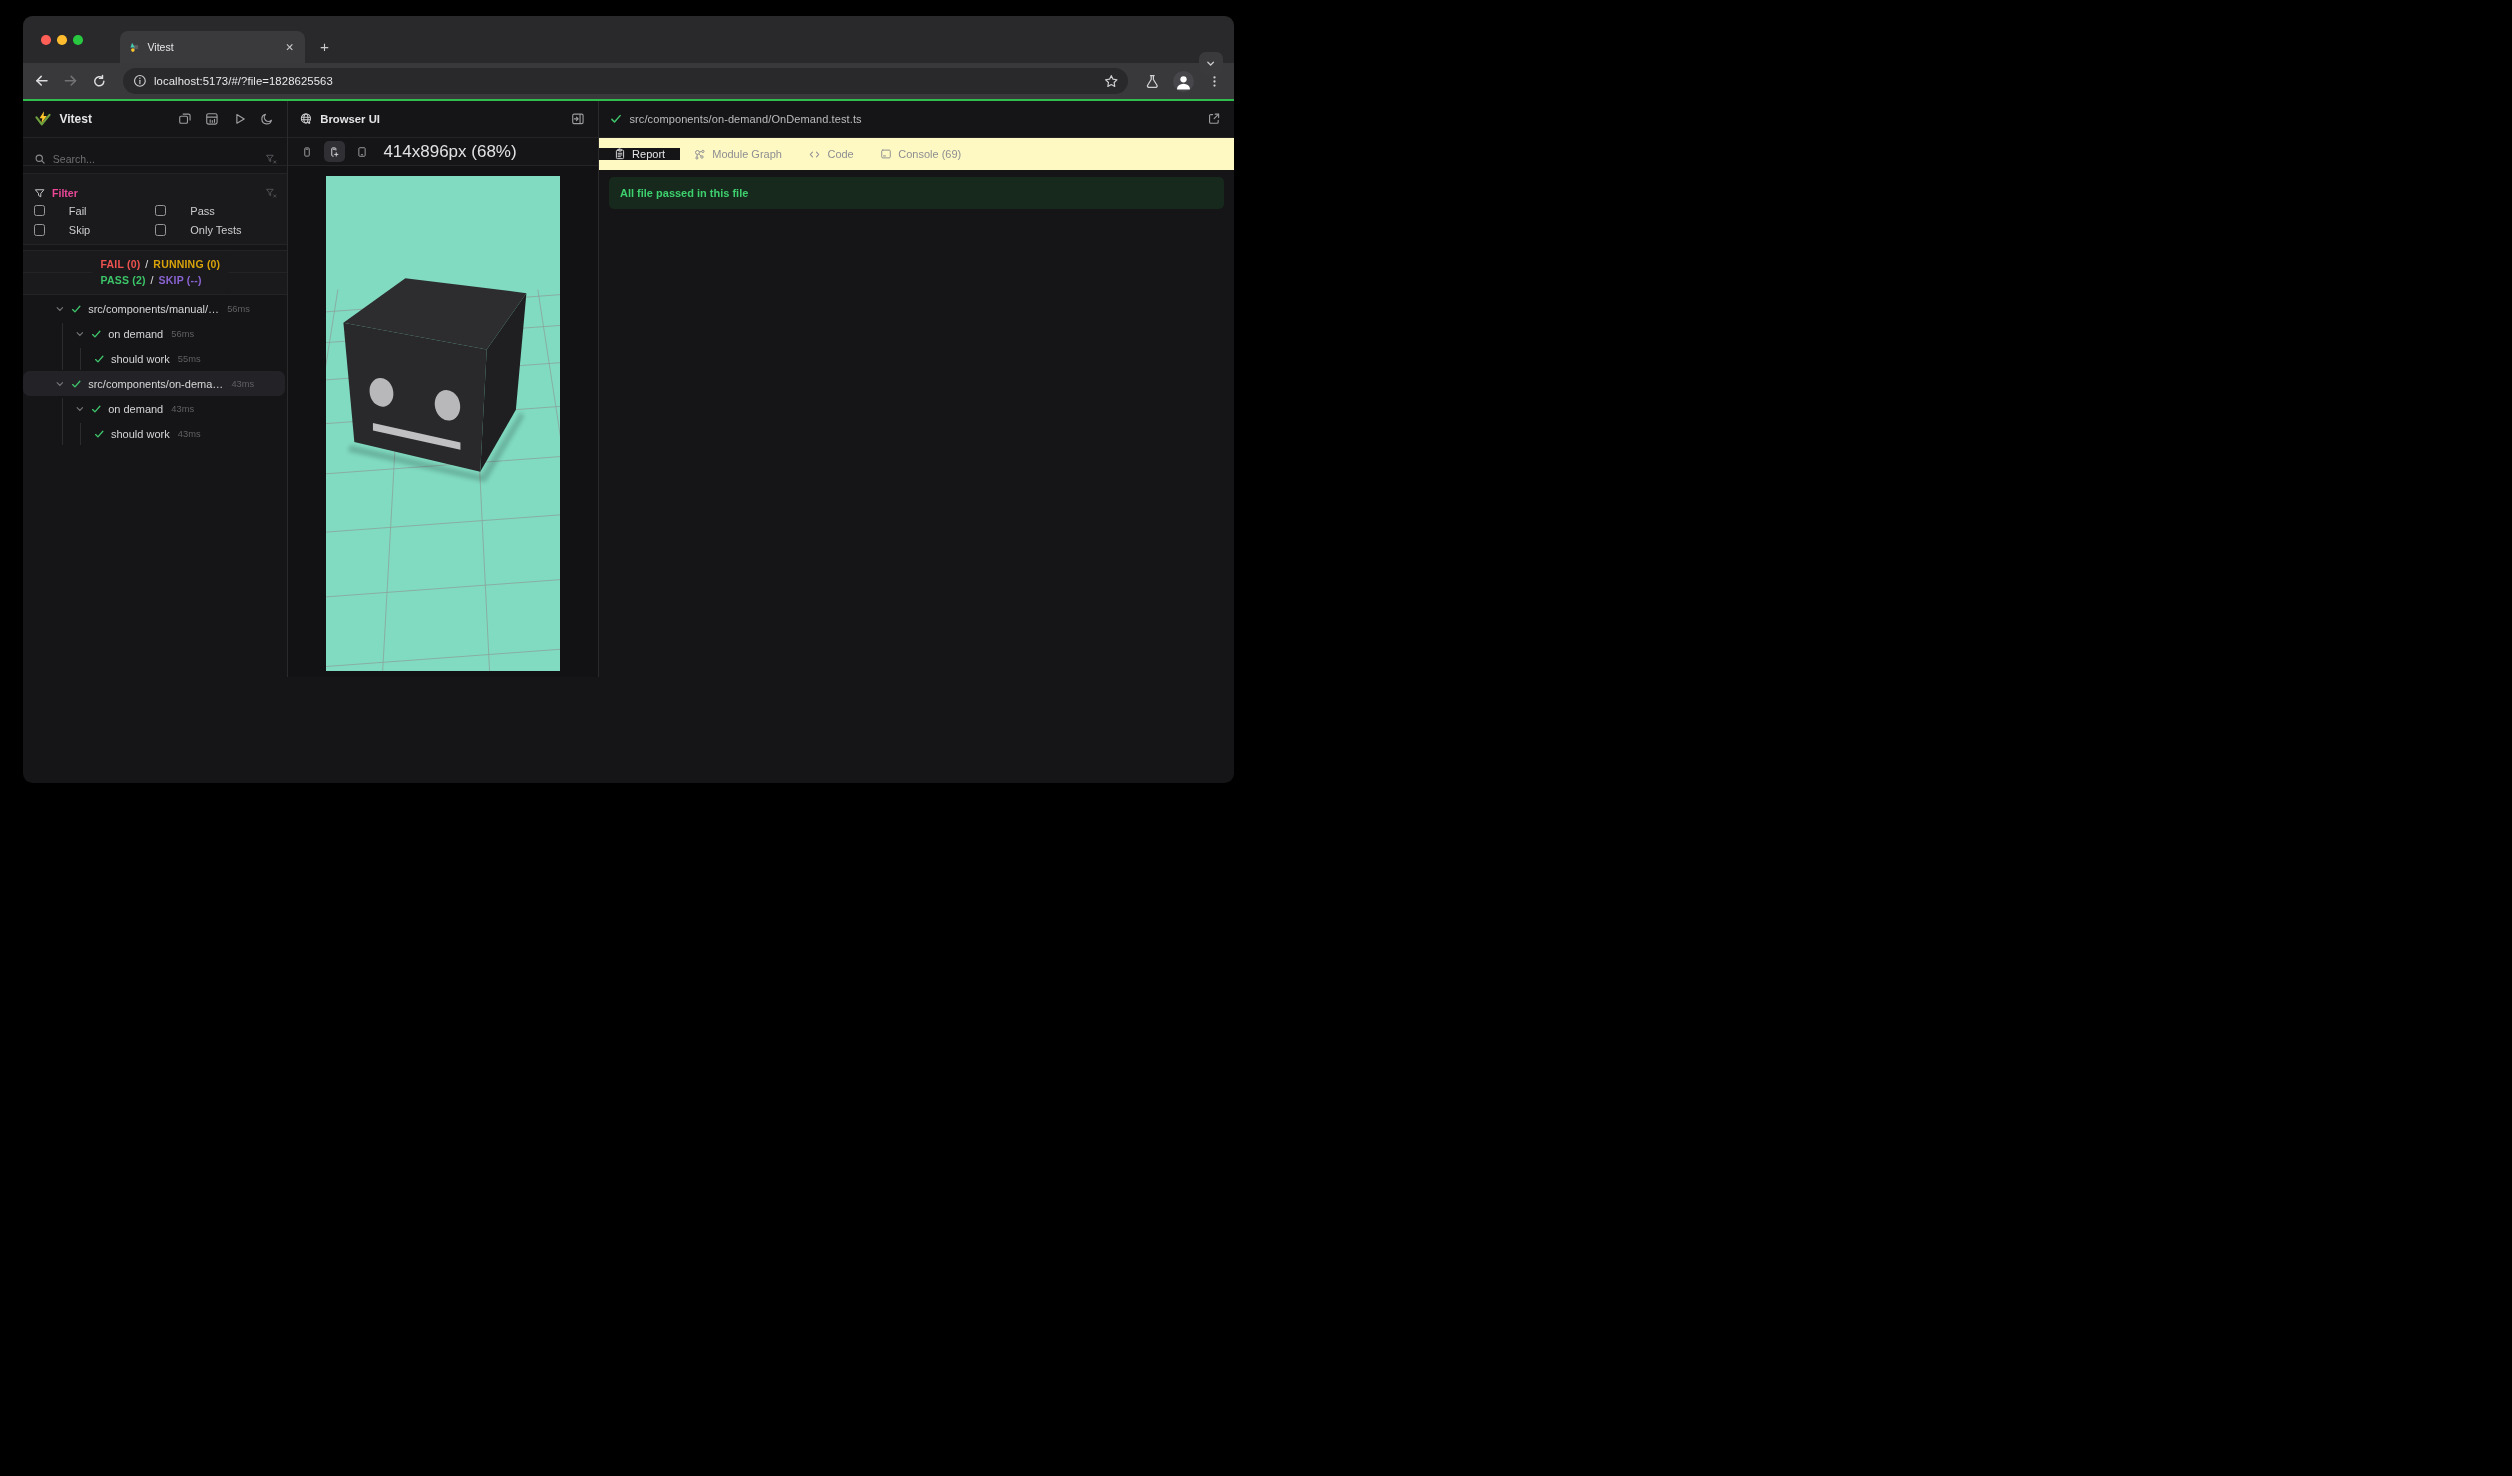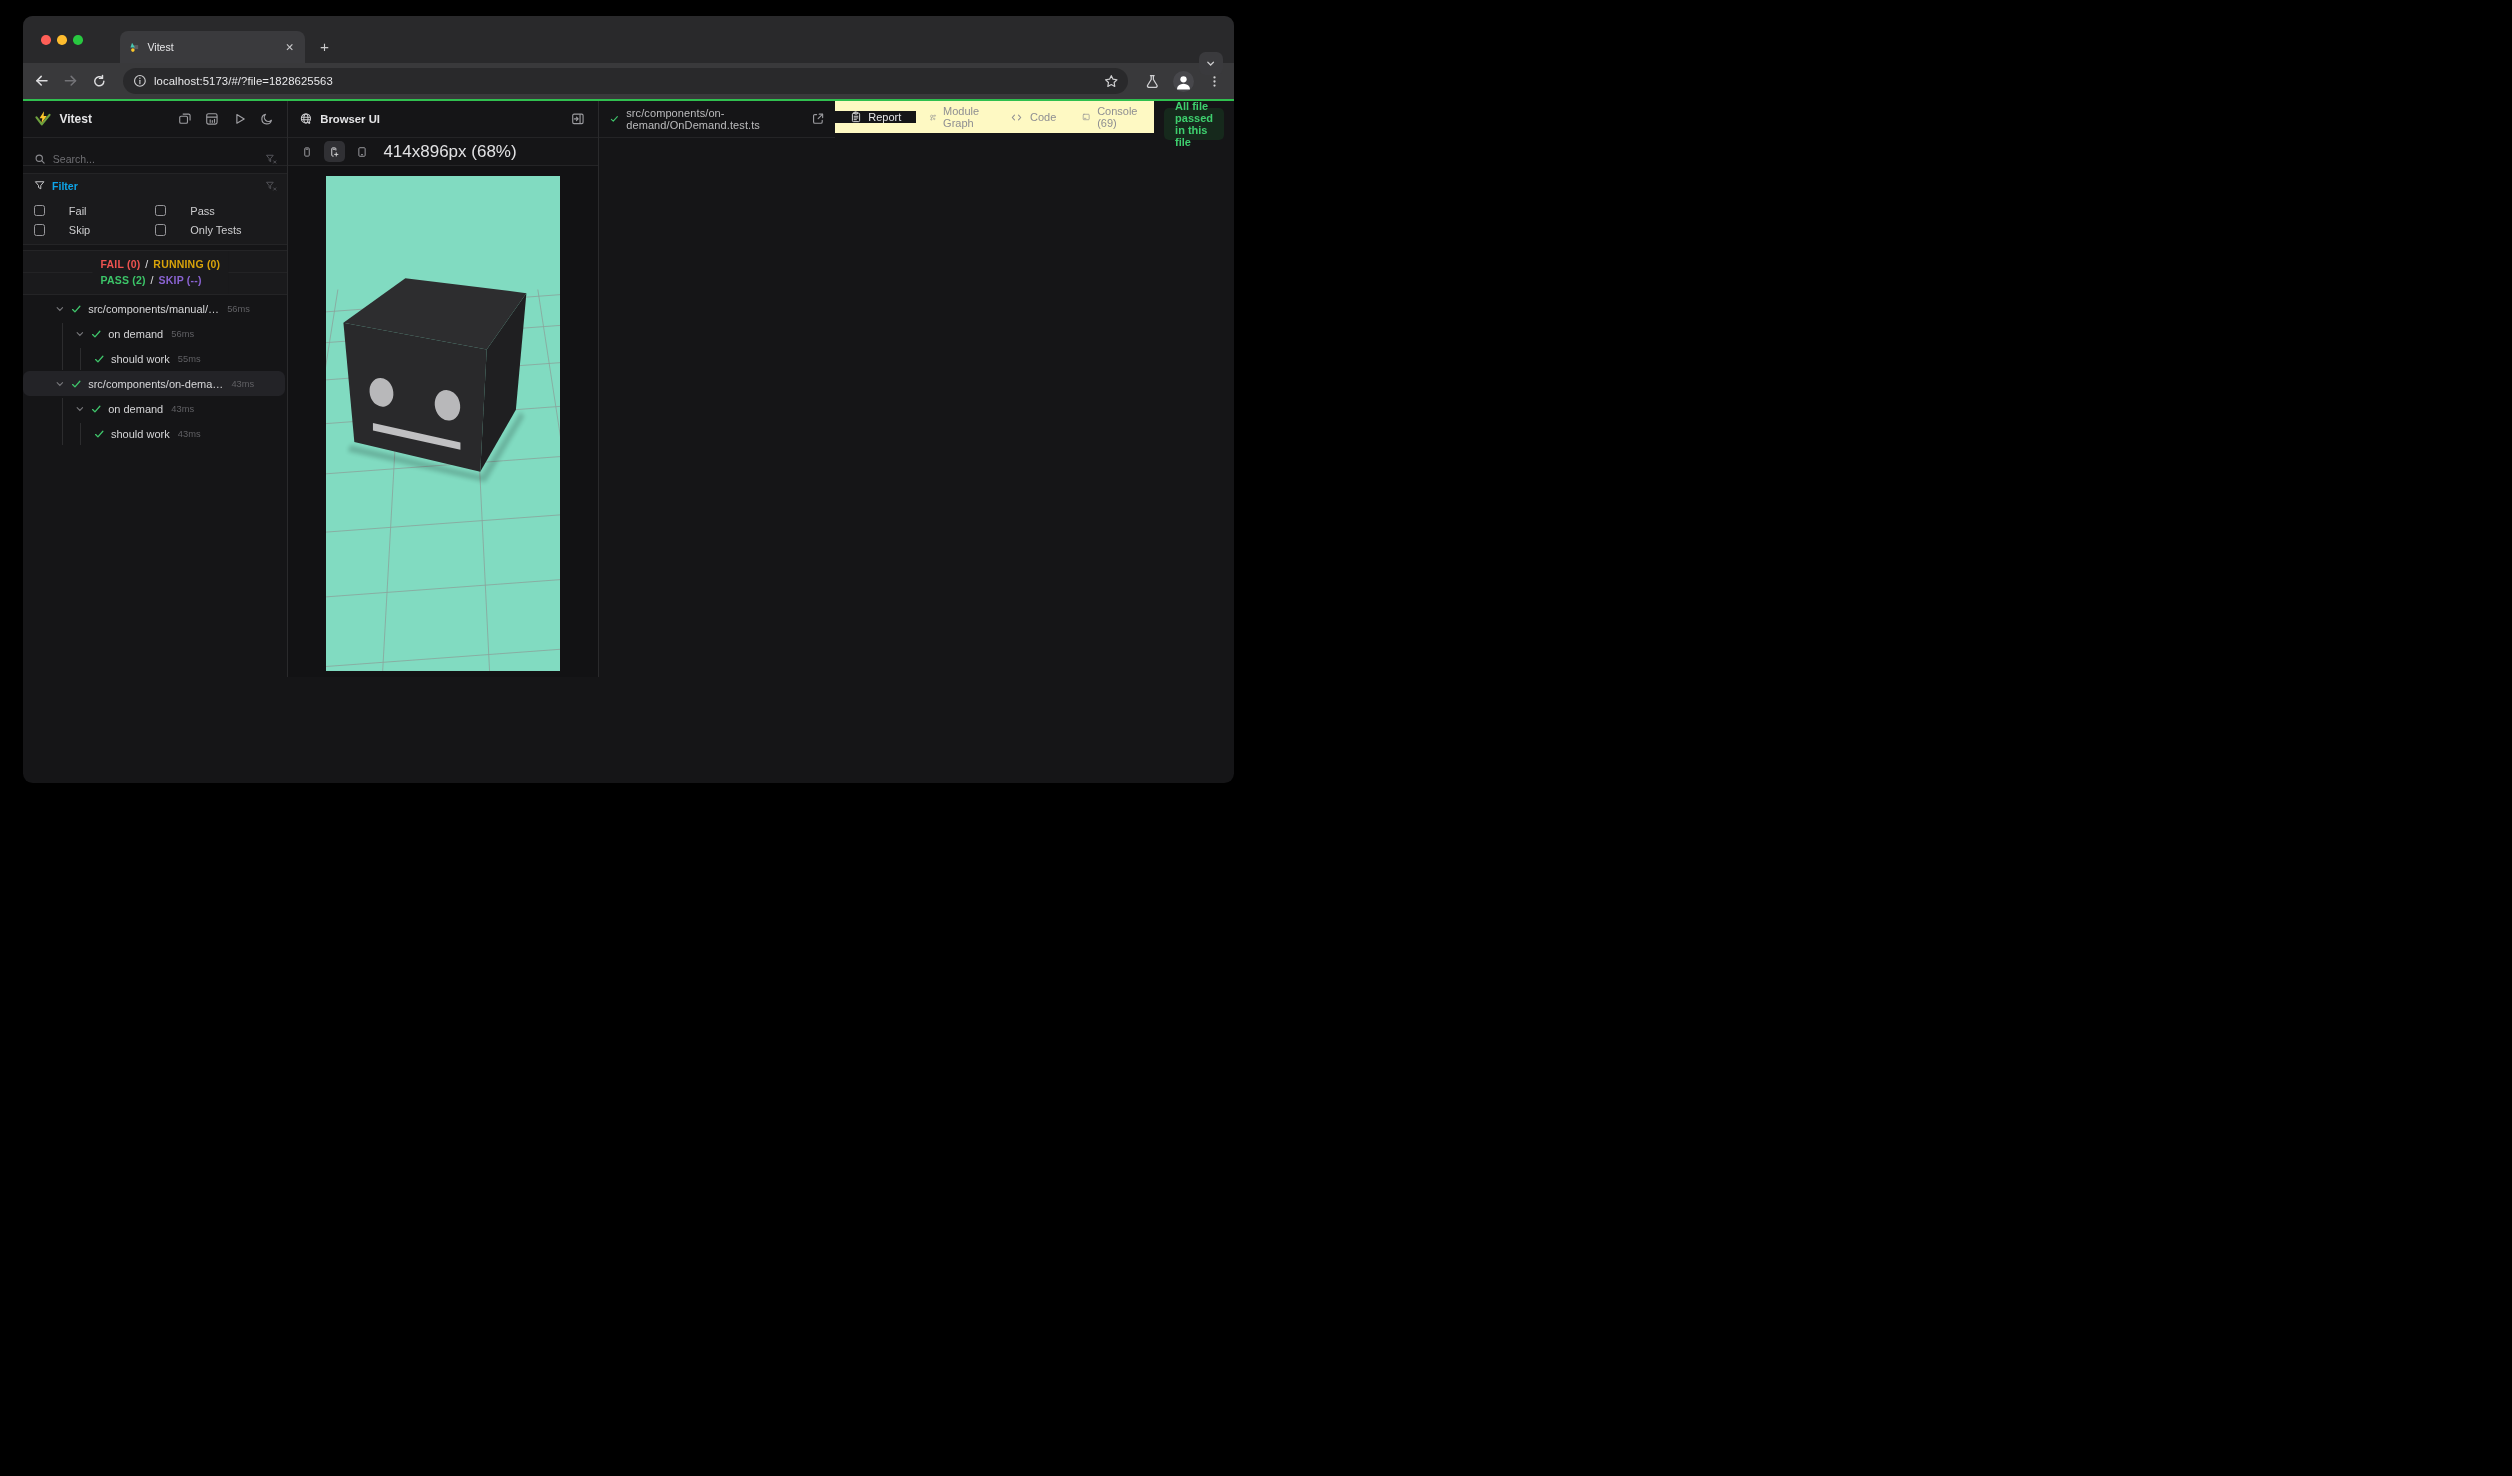--- a/index.html
+++ b/index.html
@@ -27,32 +27,32 @@
   .omnibox{flex:1;height:26px;background:var(--chrome-pill);border-radius:13px;display:flex;align-items:center;padding:0 9.7px;gap:7.3px;margin:0 6.5px}
   .url{font-size:11.3px;color:#e9e9eb;flex:1;letter-spacing:0.1px}
   .toolicon{width:26px;height:26px;display:flex;align-items:center;justify-content:center;color:#cfcfd1;border-radius:50%}
   .avatar-wrap{width:21px;height:21px;border-radius:50%;background:#47474b;display:flex;align-items:center;justify-content:center;overflow:hidden}
   .greenbar{height:2.4px;background:var(--accent_green)}
 
   
   .app{display:flex;height:576px;background:var(--ui-bg)}
   .sidebar{width:265px;border-right:0.8px solid var(--vdivider);display:flex;flex-direction:column}
   .middle{width:311px;border-right:0.8px solid var(--vdivider);display:flex;flex-direction:column}
-  .rightpane{flex:1;display:flex;flex-direction:row}
+  .rightpane{flex:1;display:flex;flex-direction:column}
   .pane-header{height:37px;display:flex;align-items:center;padding:0 10.5px;gap:8px;border-bottom:0.8px solid var(--divider)}
   .pane-title{font-size:12px;font-weight:600;color:#e4e4e6}
   .spacer{flex:1}
   .hicon{color:#9c9ca0;display:flex;align-items:center;justify-content:center;width:19.4px;height:19.4px;cursor:pointer}
 
   
   .searchrow{height:28px;display:flex;align-items:flex-end;gap:7.3px;padding:0 10.5px;border-bottom:0.8px solid var(--divider)}
   .searchrow input{background:transparent;border:none;outline:none;color:var(--txt);font-size:10.5px;flex:1;font-family:inherit}
   .searchrow input::placeholder{color:#6f6f73}
   .filterpanel{margin-top:6.5px;background:var(--panel-bg);border-top:0.8px solid var(--divider);border-bottom:0.8px solid var(--divider);padding:5.7px 10.5px 8px}
-  .filter-titlerow{display:flex;align-items:flex-start;gap:7.3px;height:19.4px;color:#0ea5e9}
+  .filter-titlerow{display:flex;align-items:flex-end;gap:7.3px;height:19.4px;color:#ec4899}
   .filter-title{font-size:10.5px;font-weight:700}
   .cbgrid{display:grid;grid-template-columns:1fr 1fr;row-gap:7.3px;margin-top:5.7px}
   .cb{display:flex;align-items:center;gap:24px;cursor:pointer}
   .box{width:11.3px;height:11.3px;border:1.1px solid #97979b;border-radius:2.4px;background:transparent}
   .cb-label{font-size:11px;color:#cdcdcf}
   .statuspanel{margin-top:4.9px;position:relative;background:var(--panel-bg);border-top:0.8px solid var(--divider);border-bottom:0.8px solid var(--divider);height:45px}
   .status-mid{position:absolute;left:0;right:0;top:50%;height:0.8px;background:#232325}
   .statuslines{position:absolute;left:50%;top:0;transform:translateX(-46%);background:var(--panel-bg);padding:3.2px 8px;height:100%;display:flex;flex-direction:column;justify-content:space-evenly}
   .sline{font-size:10.5px;font-weight:700;letter-spacing:0.2px;white-space:nowrap}
   .sline .sep{color:#e6e6e8;padding:0 4.9px;font-weight:400}

